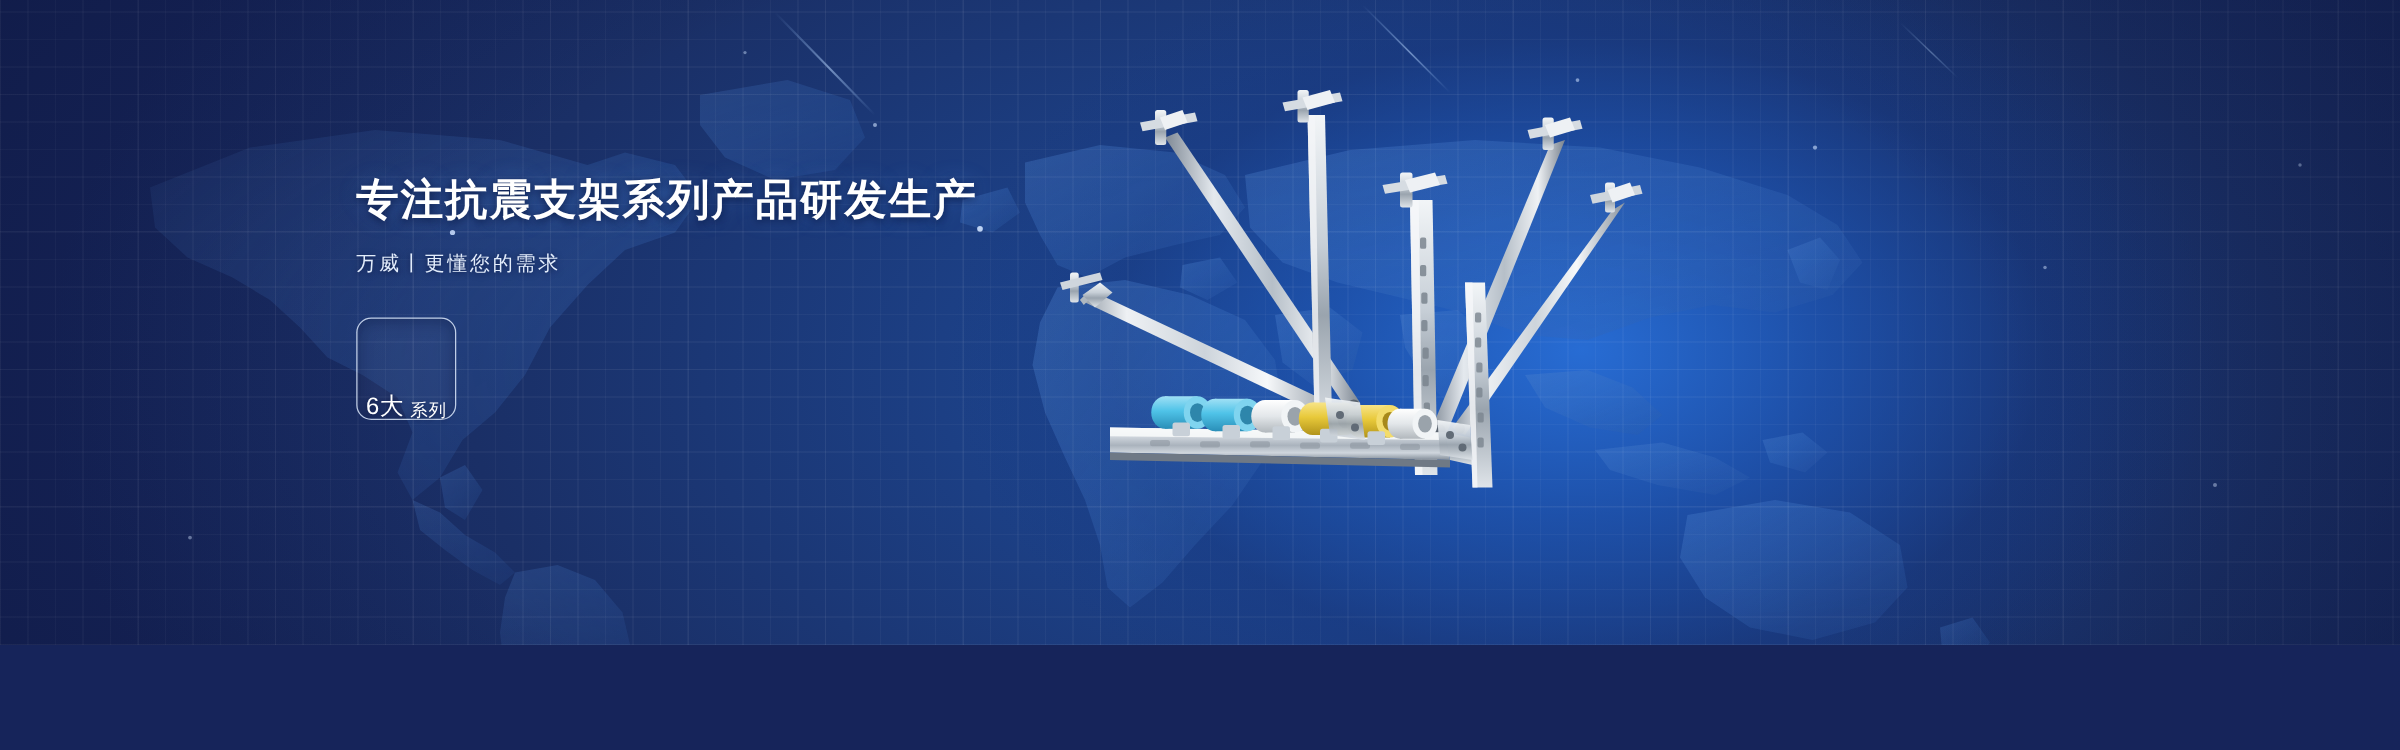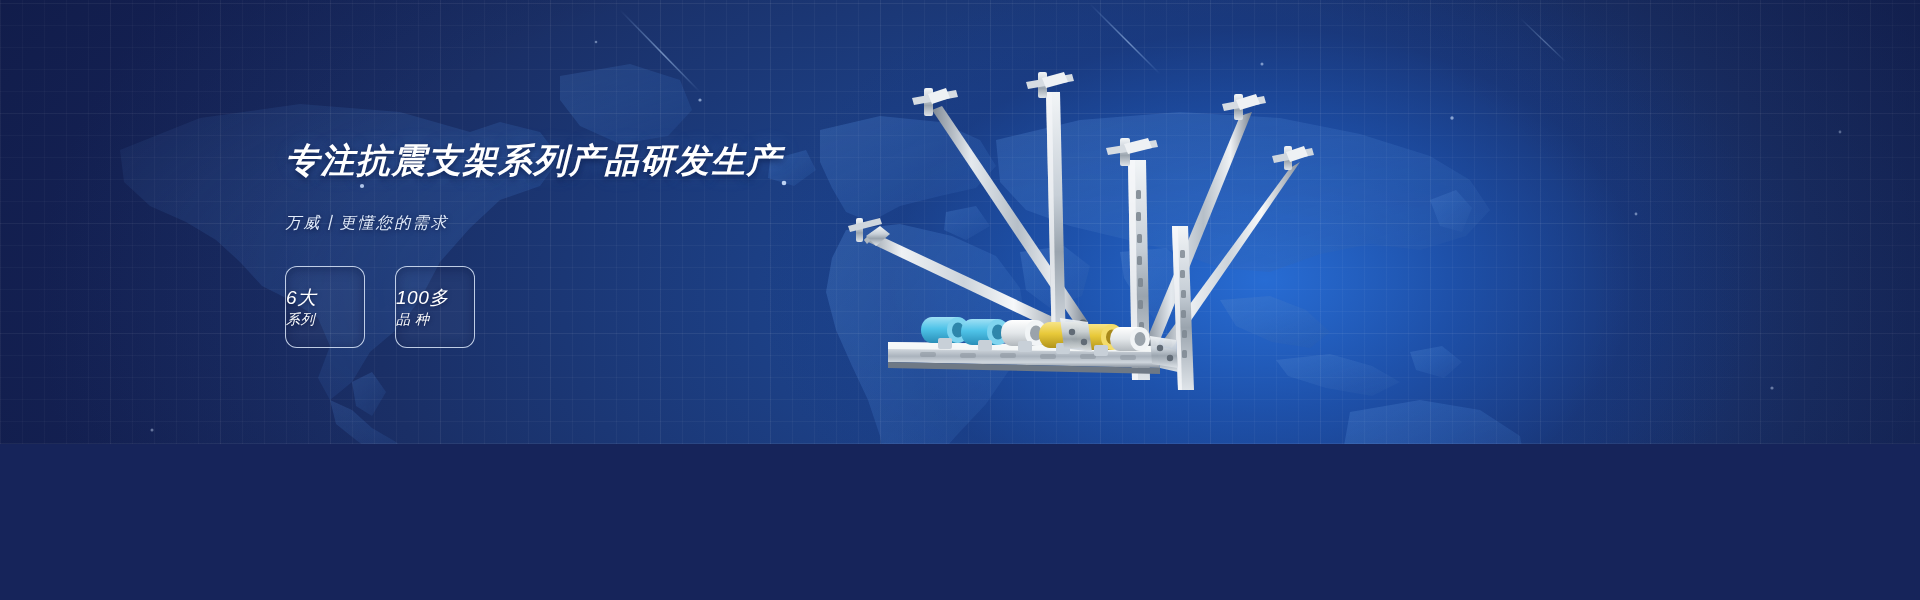--- a/index.html
+++ b/index.html
@@ -2,26 +2,25 @@
 <html><head>
 <meta charset="utf-8">
 <style>
   * { margin:0; padding:0; box-sizing:border-box; }
   html,body { width:1920px; height:600px; overflow:hidden; }
   body {
     font-family:"Liberation Sans","DejaVu Sans",sans-serif;
     background:#16245a;
   }
   #banner {
-    position:relative; width:1920px; height:444px; overflow:hidden;
+    position:relative; width:1920px; height:516px; overflow:hidden;
     background:
       radial-gradient(ellipse 620px 420px at 1265px 280px, rgba(40,110,215,0.95) 0%, rgba(30,85,180,0.72) 32%, rgba(22,55,130,0.38) 60%, rgba(22,42,95,0.0) 82%),
       radial-gradient(ellipse 1250px 760px at 1100px 300px, #1e4f9e 0%, #1c3f84 28%, #1a2f66 58%, #16245a 85%),
       linear-gradient(180deg,#16245a 0%,#182a60 45%,#141f4e 100%);
-    font-style: italic;
   }
   
   #grid {
     position:absolute; inset:0;
     background-image:
       repeating-linear-gradient(0deg, rgba(255,255,255,0.035) 0 1px, transparent 1px 22px),
       repeating-linear-gradient(90deg, rgba(255,255,255,0.035) 0 1px, transparent 1px 22px);
     pointer-events:none;
   }
   #gridbig {
@@ -40,28 +39,28 @@
   }
 
   
   #copy { position:absolute; left:285px; top:140px; width:560px; }
   #headline {
     font-size:34px; font-weight:bold; color:#ffffff; letter-spacing:1.5px;
     white-space:nowrap; line-height:1.2;
     text-shadow:0 2px 7px rgba(0,10,45,0.75), 0 0 16px rgba(90,160,255,0.35);
   }
   #subtitle {
-    margin-top:32px; font-size:16px; color:#e2ecfb; letter-spacing:2.2px;
+    margin-top:20px; font-size:16px; color:#e2ecfb; letter-spacing:2.2px;
     white-space:nowrap; text-shadow:0 1px 5px rgba(0,10,45,0.7);
   }
   #badges { margin-top:32px; display:flex; gap:30px; }
   .badge {
     width:80px; height:82px; border:1px solid rgba(226,238,255,0.82);
-    border-radius:12px; display:flex; flex-direction:column;
-    align-items:flex-start; justify-content:center; gap:5px;
+    border-radius:12px; display:flex; flex-direction:row;
+    align-items:flex-end; justify-content:center; gap:5px;
     background:rgba(255,255,255,0.035);
     box-shadow:0 2px 12px rgba(0,12,50,0.35) inset;
   }
   .badge-l1 { font-size:19px; color:#ffffff; line-height:1; letter-spacing:0.5px;
               text-shadow:0 1px 4px rgba(0,10,45,0.6); white-space:nowrap; }
   .badge-l2 { font-size:14px; color:#ffffff; line-height:1; letter-spacing:0.5px;
               text-shadow:0 1px 4px rgba(0,10,45,0.6); white-space:nowrap; }
 
   
   #product { position:absolute; left:820px; top:50px; width:600px; height:380px; }
@@ -366,20 +365,16 @@
 
   <div id="copy">
     <div id="headline">专注抗震支架系列产品研发生产</div>
     <div id="subtitle">万威丨更懂您的需求</div>
 
     <div id="badges">
       <div class="badge">
         <span class="badge-l1">6大</span>
         <span class="badge-l2">系列</span>
       </div>
-      <div class="badge">
-        <span class="badge-l1">100多</span>
-        <span class="badge-l2">品 种</span>
-      </div>
     </div>
   </div>
 
 </div>
 
 </body></html>

